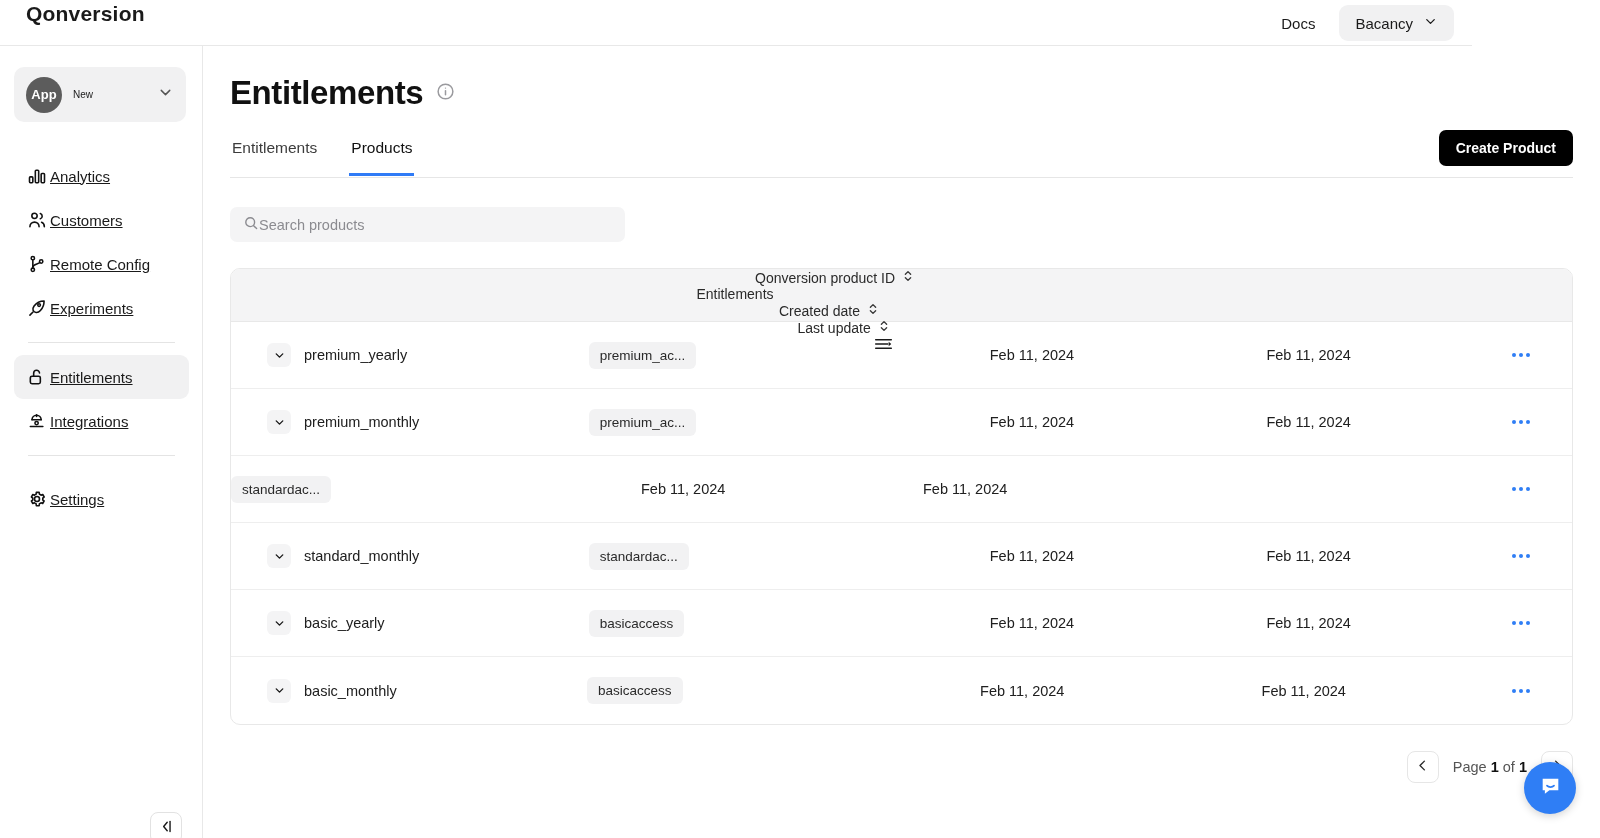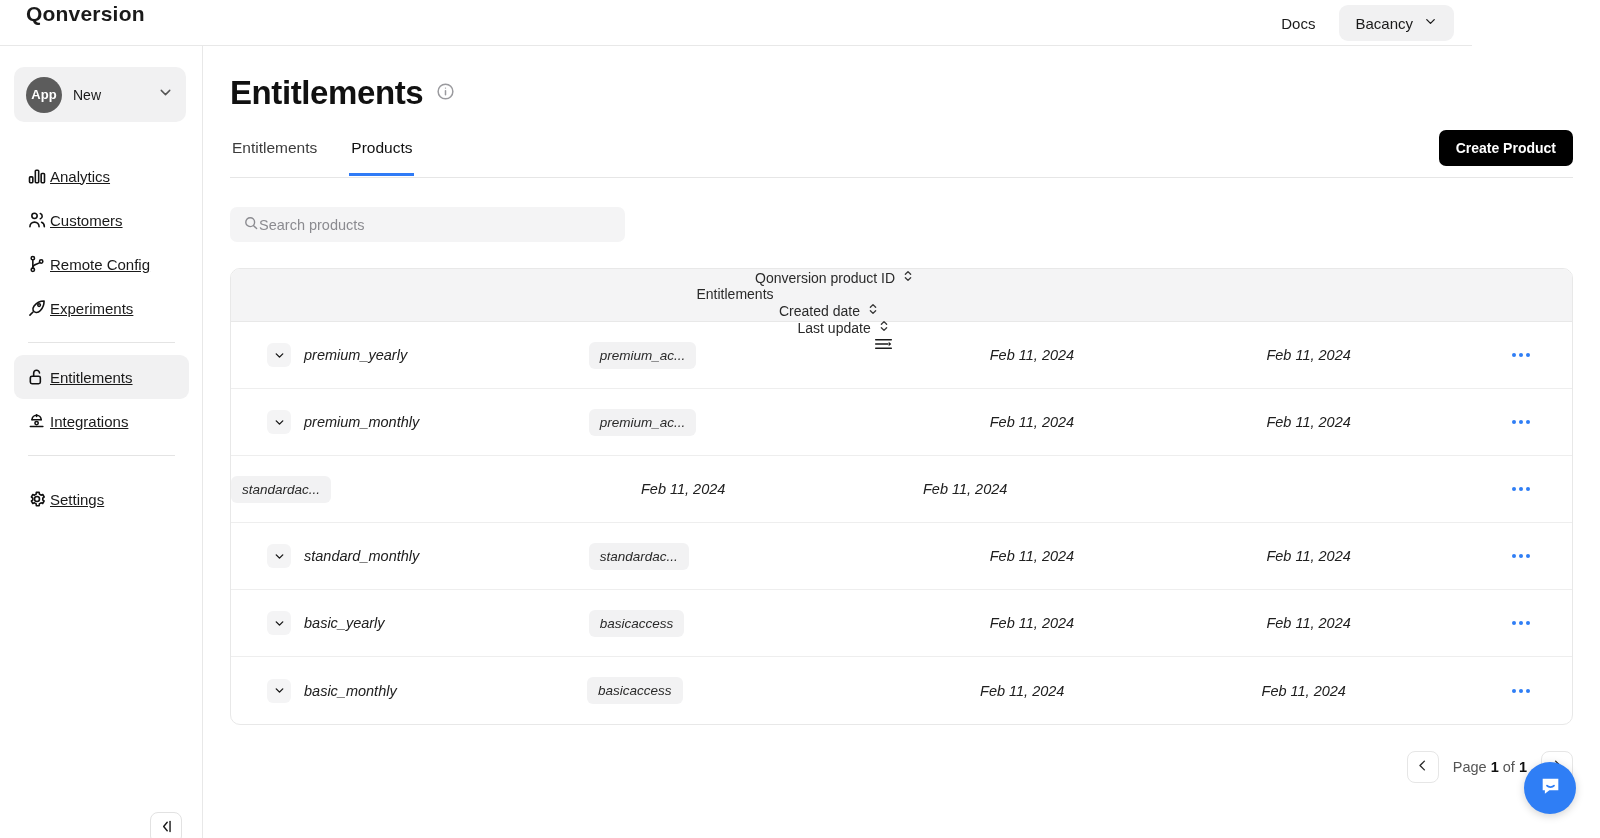--- a/index.html
+++ b/index.html
@@ -46,21 +46,21 @@
     background: #f1f1f2; border-radius: 10px;
     display: flex; align-items: center; padding: 0 12px; gap: 11px;
   }
   .ws-avatar {
     width: 36px; height: 36px; border-radius: 50%;
     background: #5c5c5c; color: #fff;
     font-size: 13px; font-weight: 700;
     display: flex; align-items: center; justify-content: center;
     flex-shrink: 0;
   }
-  .ws-name { font-size: 14px; flex: 1; color: #1a1a1a; }
+  .ws-name { font-size: 10px; flex: 1; color: #1a1a1a; }
 
   .nav { position: absolute; top: 108px; left: 0; width: 203px; }
   .nav-item {
     display: flex; align-items: center; gap: 2px;
     margin: 0 14px; height: 44px; padding: 0 12px;
     border-radius: 9px; font-size: 15px; color: #1a1a1a;
     cursor: pointer;
     text-decoration: underline;
   }
   .nav-item.active { background: #f1f1f2; }
@@ -119,21 +119,21 @@
     border: 1px solid #e8e8e8; border-radius: 10px;
     overflow: hidden; background: #fff;
   }
   .thead {
     display: flex; align-items: center; height: 53px;
     background: #f4f4f5; border-bottom: 1px solid #e8e8e8;
     font-size: 14px; color: #2a2a2a; flex-direction: column;
   }
   .tr {
     display: flex; align-items: center; height: 67px;
-    border-bottom: 1px solid #eeeeee; font-size: 14.5px; color: #202020; font-style: italic;
+    border-bottom: 1px solid #eeeeee; font-size: 14.5px; color: #202020;
   }
   .tr:last-child { border-bottom: none; gap: 24px; }
 
   .c-id    { width: 365px; padding-left: 36px; display: flex; align-items: center; gap: 13px; }
   .c-ent   { width: 410px; }
   .c-cre   { width: 245px; }
   .c-upd   { width: 245px; margin-left: 37px; }
   .c-act   { flex: 1; display: flex; justify-content: flex-end; padding-right: 36px; }
 
   .th-sort { display: inline-flex; align-items: center; gap: 7px; cursor: pointer; }

